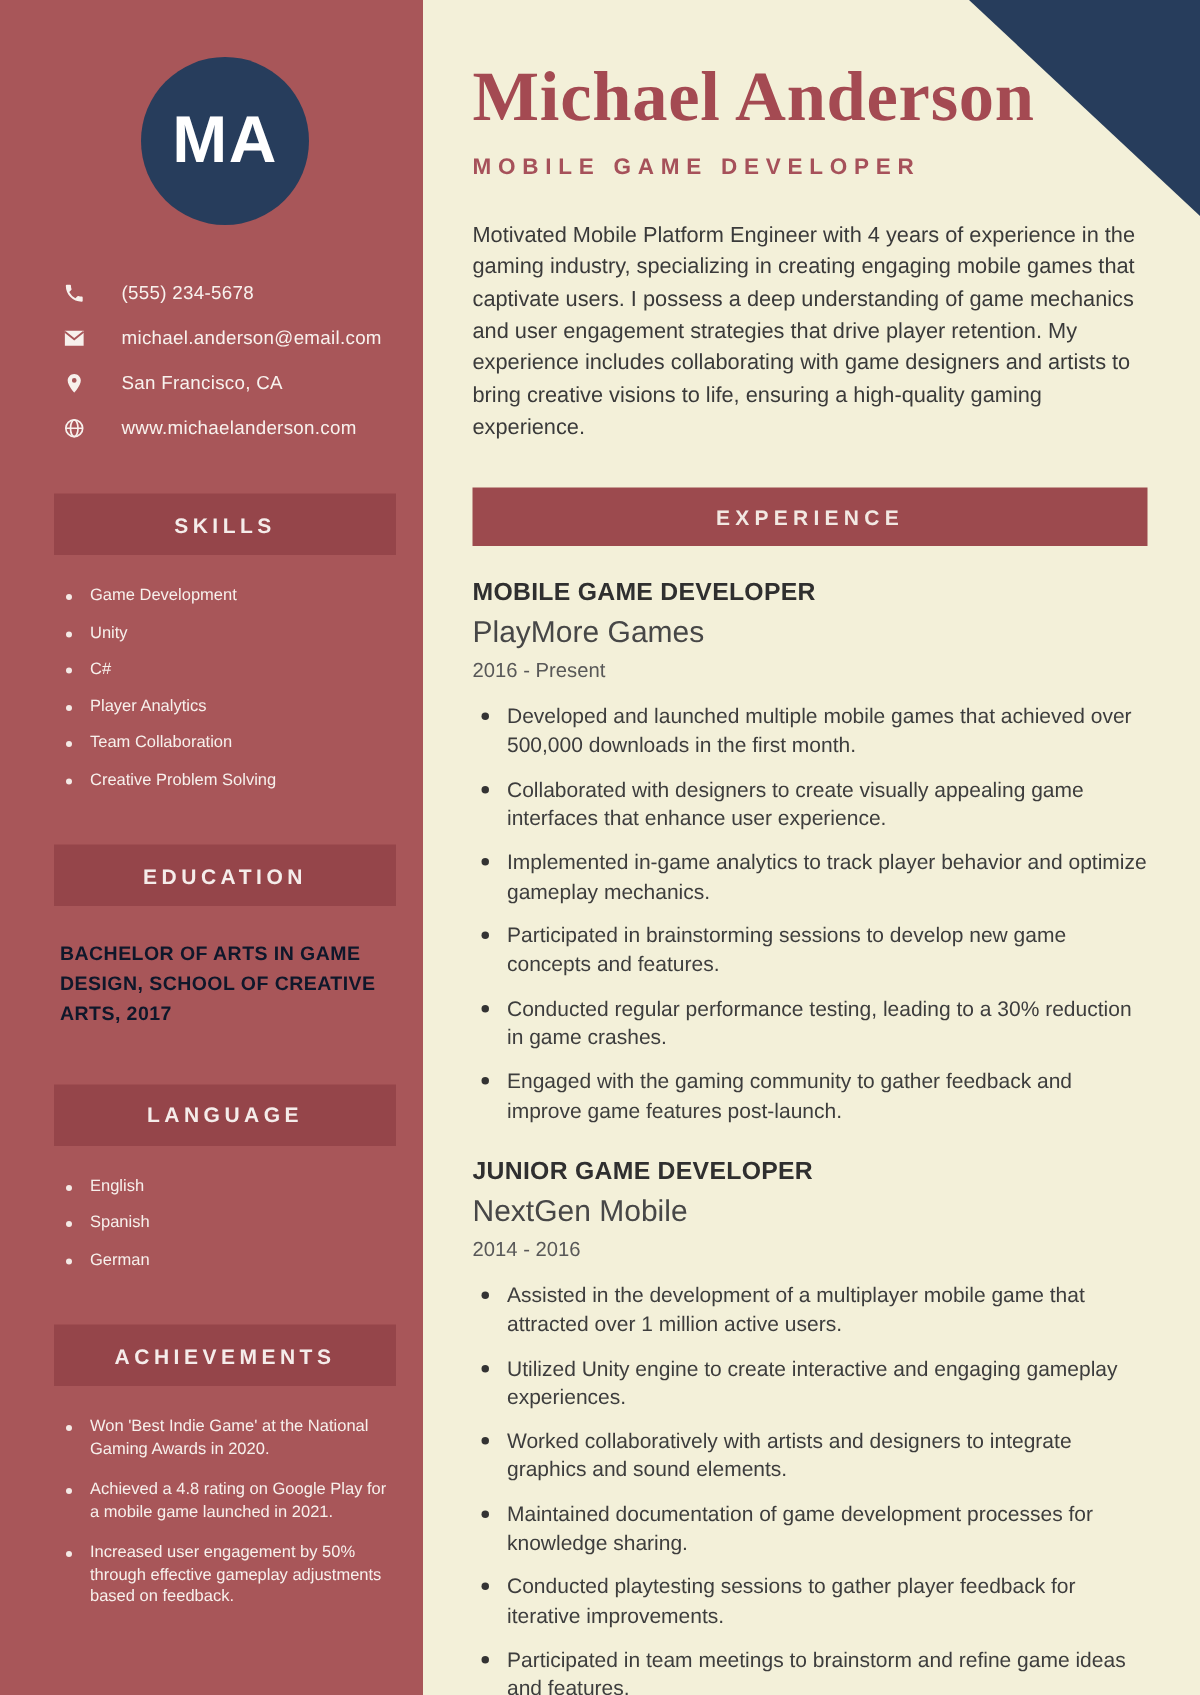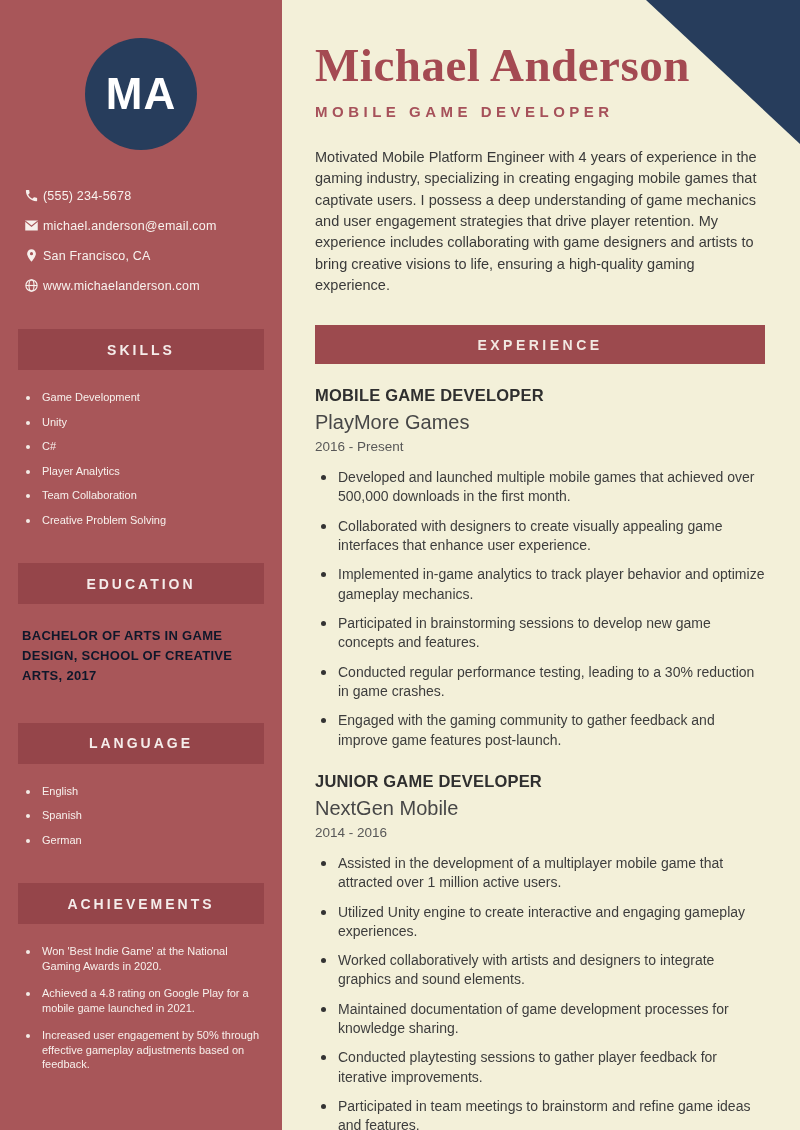--- a/index.html
+++ b/index.html
@@ -10,26 +10,26 @@
     --navy:#273d5c;
     --name-color:#a44a52;
     --text-dark:#3a3a3a;
   }
   *{margin:0;padding:0;box-sizing:border-box;}
   html,body{width:800px;background:#fff;}
   body{font-family:"Liberation Sans","DejaVu Sans",sans-serif;}
   .page{width:800px;height:1130px;display:flex;overflow:hidden;}
 
   
-  .sidebar{flex:0 0 282px;background:var(--sidebar-bg);color:#f7f0ec;padding:38px 20px 30px 20px;}
+  .sidebar{flex:0 0 282px;background:var(--sidebar-bg);color:#f7f0ec;padding:38px 20px 30px 38px;}
   .avatar-wrap{display:flex;justify-content:center;}
   .avatar{width:112px;height:112px;border-radius:50%;background:var(--navy);display:flex;align-items:center;justify-content:center;
           color:#fff;font-size:44px;font-weight:700;letter-spacing:1px;}
   .contact{margin-top:38px;display:flex;flex-direction:column;gap:15px;}
-  .contact-row{display:flex;align-items:center;gap:4px;padding-left:4px;}
+  .contact-row{display:flex;gap:24px;padding-left:4px;}
   .contact-row svg{flex:0 0 15px;width:15px;height:15px;display:block;}
   .contact-text{font-size:12.5px;letter-spacing:.2px;color:#f8f2ee;}
   .side-bar-heading{margin:36px -2px 0 -2px;background:var(--sidebar-bar-bg);height:41px;display:flex;align-items:center;justify-content:center;
           font-size:14px;font-weight:700;letter-spacing:3px;color:#f5ecea;}
   .side-list{list-style:none;margin-top:20px;display:flex;flex-direction:column;gap:10px;}
   .side-list li{display:flex;align-items:flex-start;gap:12px;font-size:11px;line-height:1.32;padding-left:6px;}
   .side-list .dot{flex:0 0 4px;width:4px;height:4px;border-radius:50%;background:#f4eae6;margin-top:6px;}
   .edu-text{margin-top:22px;font-size:13px;font-weight:700;line-height:1.55;letter-spacing:.3px;color:#0f172a;padding-left:2px;}
   .ach-list{gap:13px;}
 

